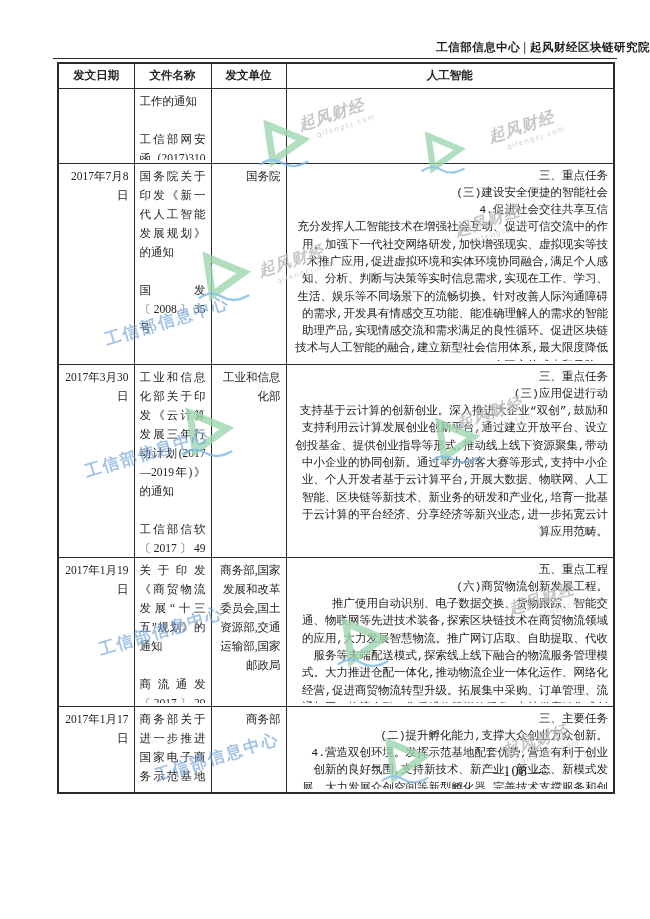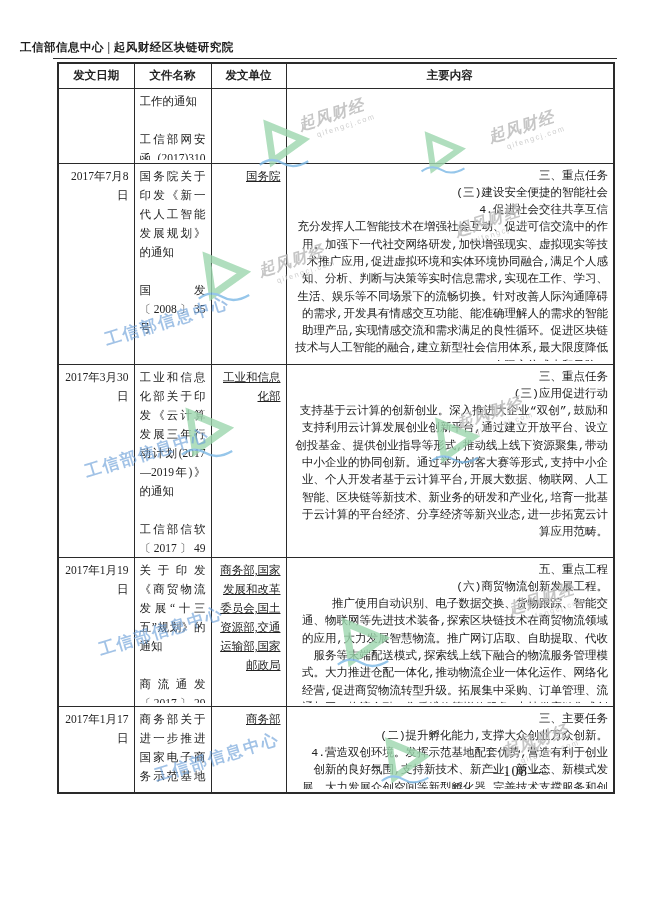--- a/index.html
+++ b/index.html
@@ -10,25 +10,24 @@
     color:#222;
     position:relative;
   }
   .page {
     position:absolute; inset:0;
     background:#ffffff;
     overflow:hidden;
   }
   .doc-header {
     position:absolute; top:40px; left:0; width:100%;
-    text-align:left;
+    text-align:right;
     font-size:11.5px; font-weight:bold; letter-spacing:0.5px;
     color:#1d1d1d;
     z-index:3;
-    padding-left:20px;
   }
   .header-rule {
     position:absolute; top:58px; left:53px; width:564px;
     border-bottom:1.5px solid #2a2a2a;
     z-index:3;
   }
   table.doc-table {
     position:absolute; top:62px; left:57px; width:556px;
     border-collapse:collapse; table-layout:fixed;
     border:2px solid #2a2a2a;
@@ -42,21 +41,21 @@
     background:transparent;
   }
   .doc-table th {
     font-weight:bold; text-align:center; vertical-align:middle;
     font-size:11.5px; padding:3px 2px; height:25px;
   }
   .doc-table td { padding:3px 5px; }
   .cell-inner { overflow:hidden; white-space:pre-line;text-align:right; }
   .c-date .cell-inner { line-height:19px; }
   .c-name .cell-inner { line-height:19px; text-align:justify; }
-  .c-unit .cell-inner { line-height:19px;text-decoration:underline; }
+  .c-unit .cell-inner { line-height:19px; }
   .c-content .cell-inner { line-height:17.3px;font-family:Liberation Mono, monospace; }
   tr.r0 td .cell-inner { height:68px; }
   tr.r1 td .cell-inner { height:194px; }
   tr.r2 td .cell-inner { height:186px; }
   tr.r3 td .cell-inner { height:142px; }
   tr.r4 td .cell-inner { height:79px; }
   .page-number {
     position:absolute; top:763px; left:483px;
     font-size:14.5px; letter-spacing:1px; color:#1d1d1d;
     z-index:3;
@@ -97,21 +96,21 @@
       <col style="width:76px">
         <col style="width:77px">
         <col style="width:75px">
         <col style="width:328px">
     </colgroup>
     <thead>
       <tr>
         <th>发文日期</th>
         <th>文件名称</th>
         <th>发文单位</th>
-        <th>主要内容</th>
+        <th>人工智能</th>
       </tr>
     </thead>
     <tbody>
       <tr class="r0">
         <td class="c-date">
             <div class="cell-inner"></div>
           </td>
         <td class="c-name">
             <div class="cell-inner">工作的通知
 

